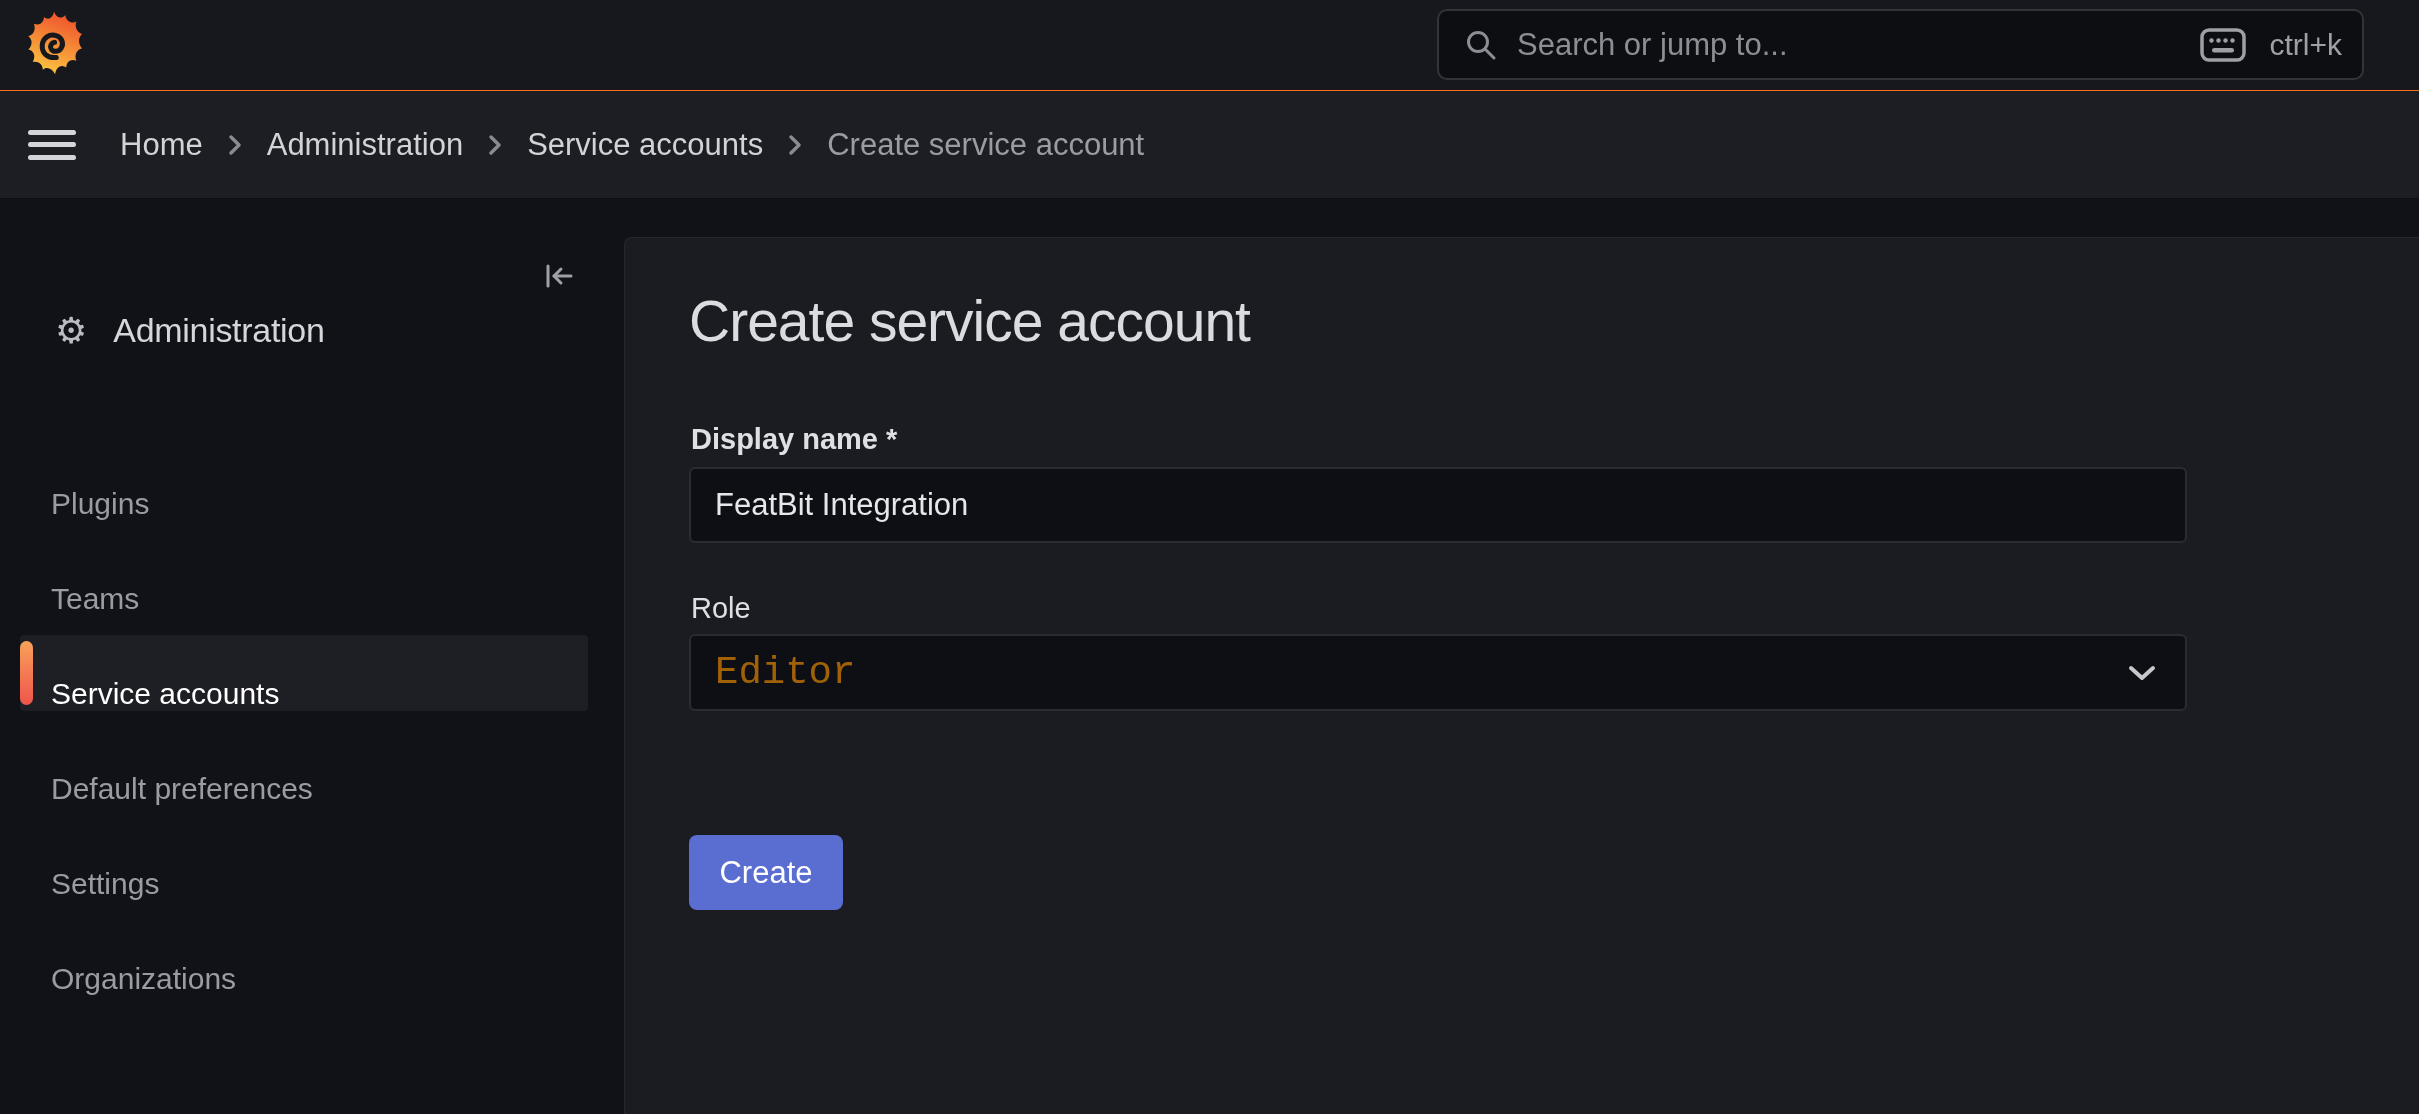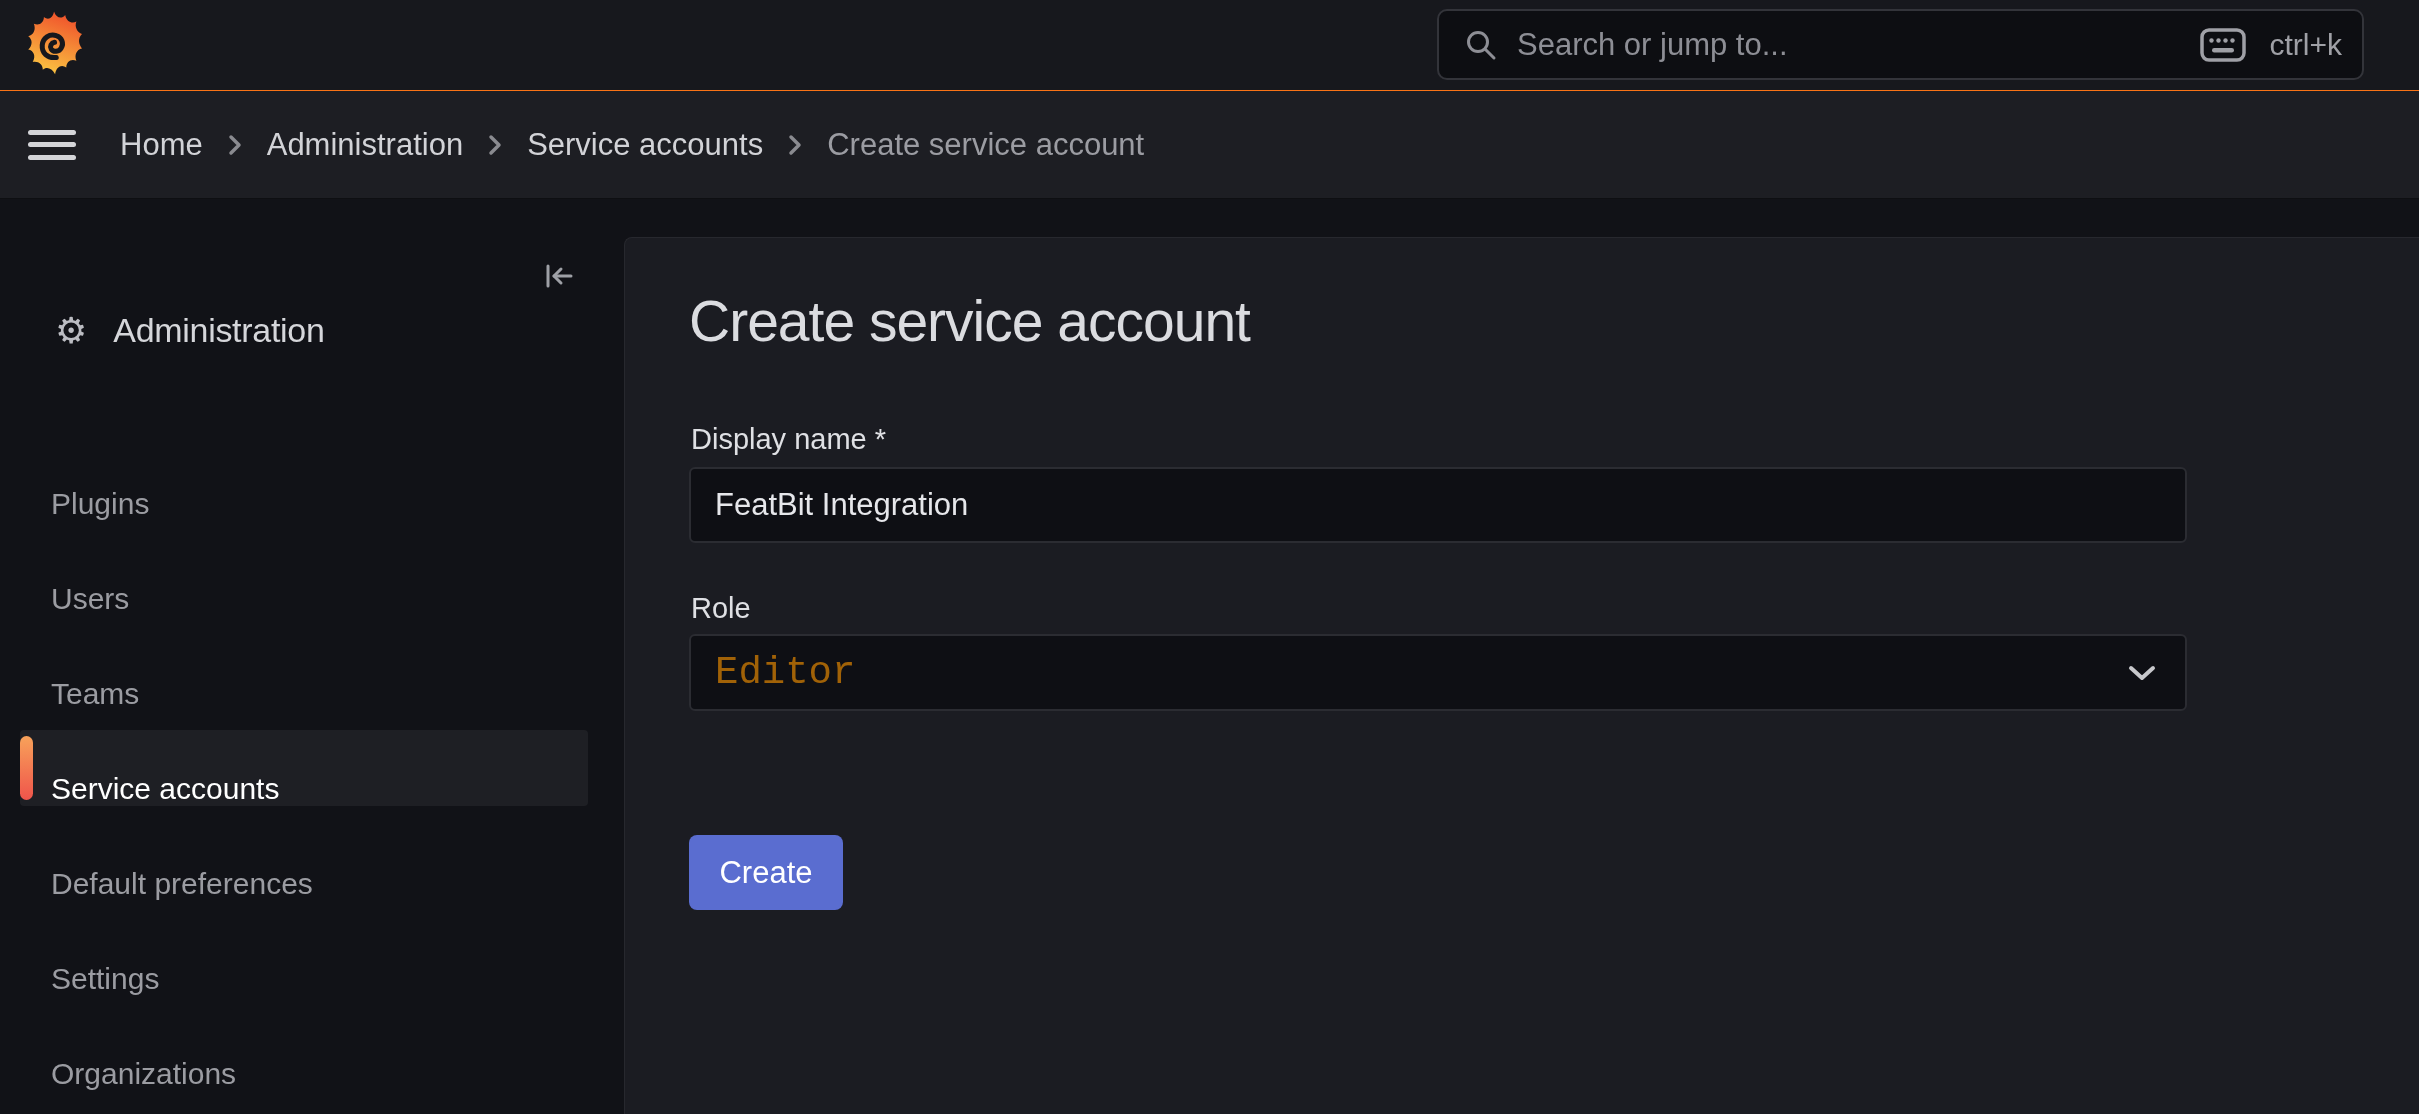--- a/index.html
+++ b/index.html
@@ -58,21 +58,21 @@
   .main{
     position:absolute;left:624px;top:237px;right:0;bottom:0;
     background:#1b1c22;border-top:1px solid #27282e;border-left:1px solid #27282e;
     border-top-left-radius:8px;
   }
   .page-title{
     position:absolute;left:64px;top:50px;margin:0;
     font-size:57px;font-weight:400;color:#dbdce0;letter-spacing:-1px;
   }
   .field-label{position:absolute;left:66px;font-size:29px;font-weight:500;color:#dfe0e4;}
-  .label-display-name{top:185px;}
+  .label-display-name{top:185px;font-weight:bold;}
   .label-role{top:354px;}
   .text-input{
     position:absolute;left:64px;width:1498px;height:76px;box-sizing:border-box;
     background:#0e0f14;border:2px solid #2b2c32;border-radius:6px;
     font-family:"Liberation Sans",sans-serif;font-size:31px;color:#e6e7eb;
     padding:12px 24px;outline:none;
   }
   .input-display-name{top:229px;}
   .select{
     position:absolute;left:64px;top:396px;width:1498px;height:77px;box-sizing:border-box;
@@ -173,23 +173,20 @@
     <div class="side-header">
       <span class="gear">⚙</span>
       <span class="side-title">Administration</span>
     </div>
 
     <nav class="side-nav">
       <div class="nav-item">
         <span>Plugins</span>
       </div>
       <div class="nav-item">
-        <span>Users</span>
-      </div>
-      <div class="nav-item">
         <span>Teams</span>
       </div>
       <div class="nav-item active">
         <span>Service accounts</span>
       </div>
       <div class="nav-item">
         <span>Default preferences</span>
       </div>
       <div class="nav-item">
         <span>Settings</span>

